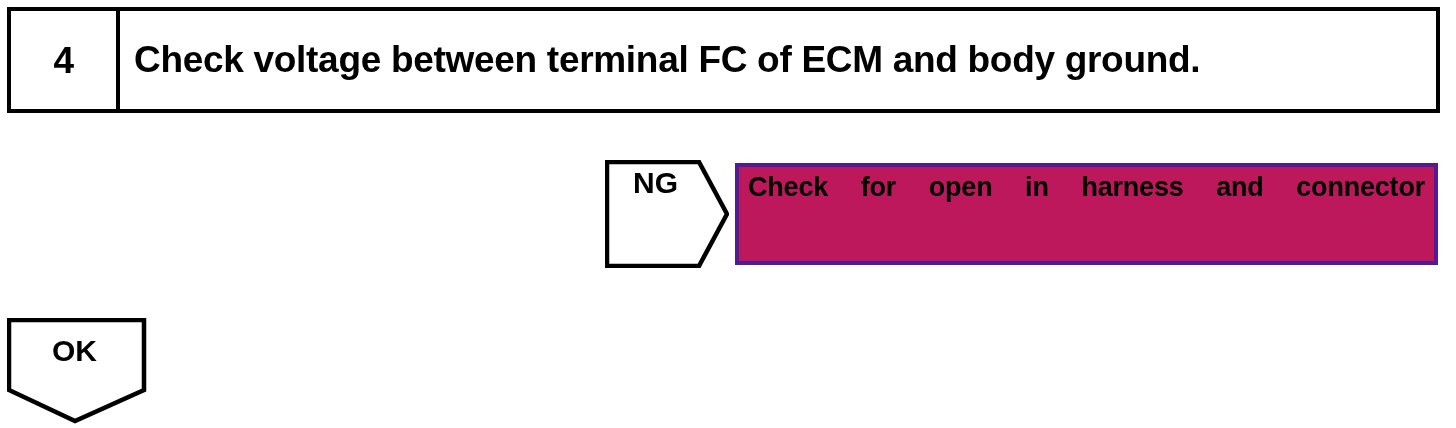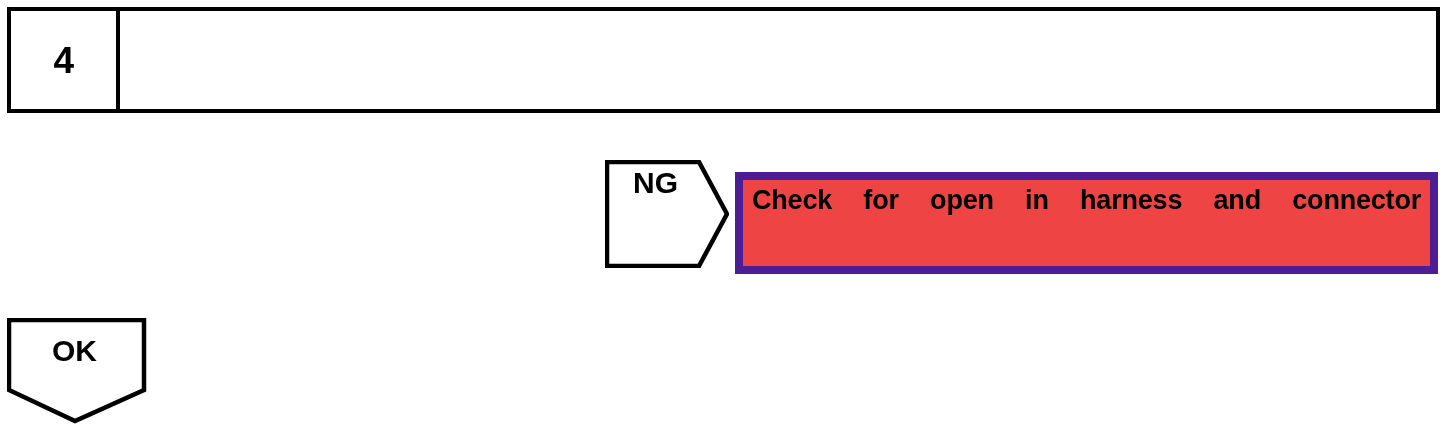--- a/index.html
+++ b/index.html
@@ -90,26 +90,26 @@
     top: 8px;
     font-size: 30px;
     font-weight: bold;
     line-height: 1;
     letter-spacing: 0px;
   }
 
   .ng-result-box {
     position: absolute;
     left: 130px;
-    top: 12px;
+    top: 3px;
     width: 703px;
     height: 102px;
     box-sizing: border-box;
-    border: 8px solid #4c1d95;
-    background: #ef4444;
+    border: 4px solid #4c1d95;
+    background: #be185d;
     padding: 5px 9px 4px 9px;
   }
   .ng-result-text {
     font-size: 27px;
     font-weight: bold;
     line-height: 30px;
     text-align: justify;
     text-justify: inter-word;
     letter-spacing: -0.2px;
     margin: 0;
@@ -148,20 +148,23 @@
     line-height: 1;
   }
 </style>
 </head>
 <body>
 
 <div class="step-box">
   <div class="step-number-cell">
     <div class="step-number">4</div>
   </div>
+  <div class="step-text-cell">
+    <div class="step-text">Check voltage between terminal FC of ECM and body ground.</div>
+  </div>
 </div>
 
 <div class="ng-branch">
 
   <div class="ng-tag">
     <svg width="124" height="108" viewBox="0 0 124 108">
       <polygon points="2,2 94,2 122,54 94,106 2,106" fill="#ffffff" stroke="#000000" stroke-width="4.5" stroke-linejoin="miter"></polygon>
     </svg>
     <div class="ng-tag-label">NG</div>
   </div>

